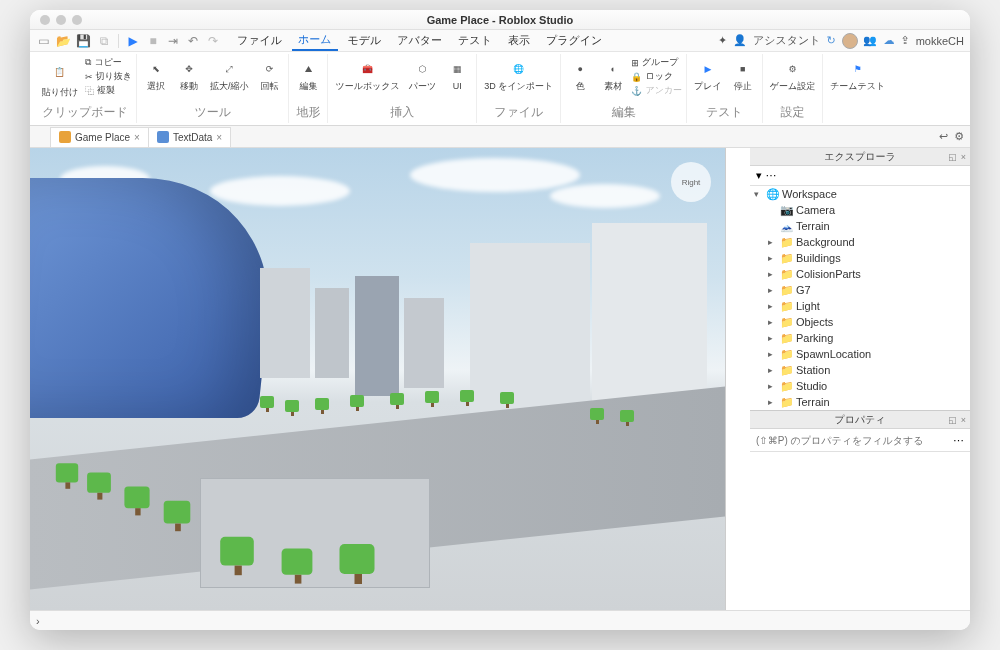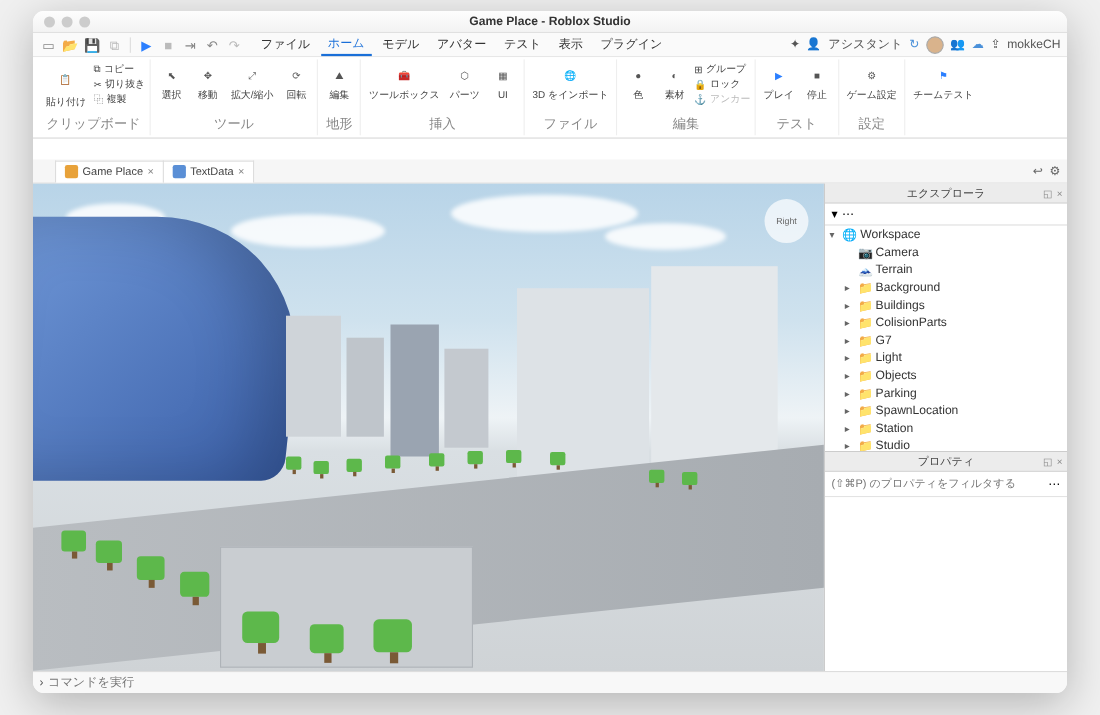--- a/index.html
+++ b/index.html
@@ -25,40 +25,40 @@
 .rbtn.wide { min-width:44px; }
 .rico { width:22px; height:22px; display:flex; align-items:center; justify-content:center; color:#555; }
 .rico.lg { width:28px; height:28px; }
 .rlbl { font-size:9px; color:#444; text-align:center; line-height:1.1; white-space:nowrap; }
 .rgroup-title { font-size:12px; color:#888; margin-top:1px; }
 .rstack { display:flex; flex-direction:column; gap:1px; font-size:9px; color:#444; }
 .rstack-row { display:flex; align-items:center; gap:3px; white-space:nowrap; }
 .chk { width:9px; height:9px; border:1px solid #888; }
 .chk.on { background:#888; }
 select.mini { font-size:9px; height:14px; border:1px solid #ccc; }
-.tabs { height:22px; background:#f6f6f6; border-bottom:1px solid #ddd; display:flex; align-items:center; padding-left:20px; gap:0;margin-top:19px; }
+.tabs { height:22px; background:#f6f6f6; border-bottom:1px solid #ddd; display:flex; align-items:center; padding-left:20px; gap:0; }
 .tab { height:20px; display:flex; align-items:center; gap:4px; padding:0 8px; background:#fff; border:1px solid #ddd; border-bottom:none; font-size:10px; color:#444; margin-right:-1px; }
 .tab.active { background:#fff; z-index:1; }
 .tab .x { color:#888; cursor:pointer; }
 .tab-ico { width:12px; height:12px; background:#e8a23a; border-radius:2px; }
 .tabs-right { margin-left:auto; display:flex; gap:6px; padding-right:6px; color:#666; }
 .content { flex:1; display:flex; min-height:0; }
 .viewport { flex:1; position:relative; overflow:hidden; background:linear-gradient(180deg,#b8d4e8 0%,#cfe2ee 28%,#eef3f6 48%,#d9dfe3 55%,#cfd3d6 100%); border-right:1px solid #ccc; }
 .vp-scene { position:absolute; inset:0; }
 .sky { position:absolute; top:0; left:0; right:0; height:48%; }
 .cloud { position:absolute; background:rgba(255,255,255,0.85); border-radius:50%; filter:blur(2px); }
 .bld { position:absolute; }
 .bigcurve { position:absolute; left:-20px; top:30px; width:260px; height:240px; background:linear-gradient(135deg,#6e96d6,#3a5fa8); border-radius:0 140px 20px 0; transform:skewX(-6deg); box-shadow:inset -30px 0 60px rgba(0,0,0,0.2); }
 .road { position:absolute; background:#9aa0a6; }
 .tree { position:absolute; width:14px; height:16px; }
 .tree .crown { width:14px; height:12px; background:#5db84b; border-radius:2px; }
 .tree .trunk { width:3px; height:4px; background:#7a5a36; margin:0 auto; }
 .compass { position:absolute; top:14px; right:14px; width:40px; height:40px; border-radius:50%; background:rgba(255,255,255,0.7); display:flex; align-items:center; justify-content:center; font-size:8px; color:#666; }
 .cmdbar { height:20px; background:#f8f8f8; border-top:1px solid #ddd; display:flex; align-items:center; padding:0 6px; font-size:11px; color:#555; }
-.right-panels { width:220px; display:flex; flex-direction:column; background:#f7f7f7; }
+.right-panels { width:220px; display:flex; flex-direction:column; background:#f7f7f7;margin-left:24px; }
 .panel-hdr { height:18px; background:#ececec; border-bottom:1px solid #d5d5d5; display:flex; align-items:center; justify-content:center; font-size:10px; color:#444; position:relative; }
 .panel-hdr .ctl { position:absolute; right:4px; display:flex; gap:4px; color:#888; font-size:9px; }
 .filter-row { display:flex; align-items:center; gap:4px; padding:3px 6px; border-bottom:1px solid #e0e0e0; background:#fff; }
 .filter-input { flex:1; font-size:10px; height:16px; border:none; outline:none; color:#666; }
 .tree-view { flex:1; background:#fff; overflow:auto; font-size:11px; }
 .trow { display:flex; align-items:center; height:16px; padding-left:4px; gap:2px; color:#333; }
 .trow .arw { width:10px; color:#666; font-size:9px; }
 .trow .ico { width:14px; text-align:center; }
 .folder-ico { color:#e8a23a; }
 .globe-ico { color:#4a90d9; }
@@ -471,15 +471,14 @@
           <input class="filter-input" placeholder="(⇧⌘P) のプロパティをフィルタする" style="">
           <span>⋯</span>
         </div>
         <div class="props-body"></div>
       </div>
     </div>
   </div>
 
   <div class="cmdbar">
     <span style="margin-right:4px;">›</span>
-    <input style="flex: 1 1 0%; border: none; background: transparent; font-size: 11px; outline: none;" placeholder="コマンドを実行">
   </div>
 </div>
 
 </body></html>

